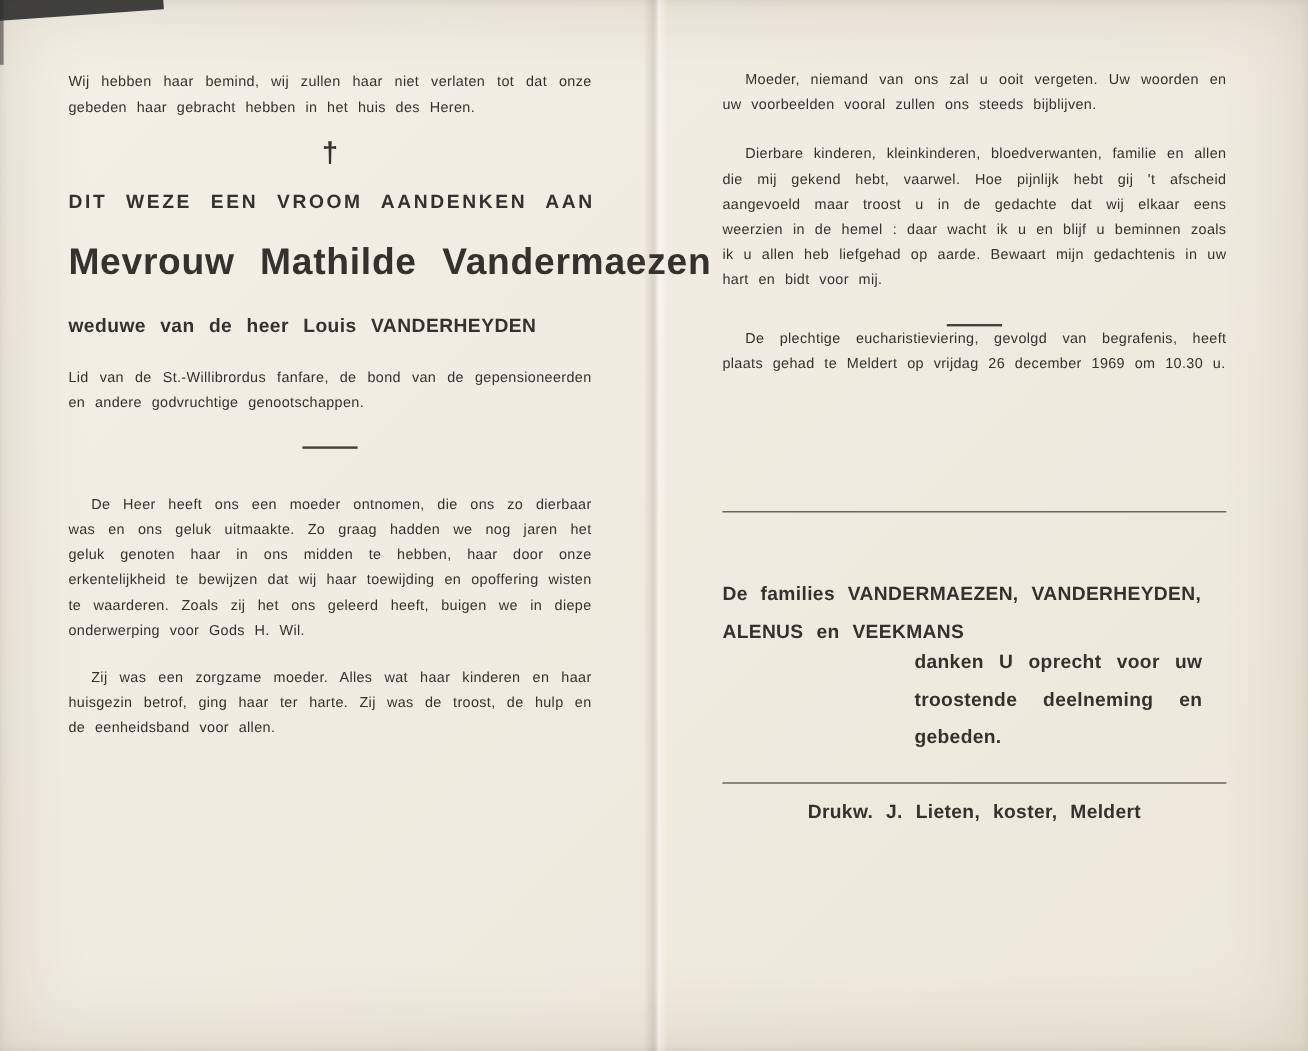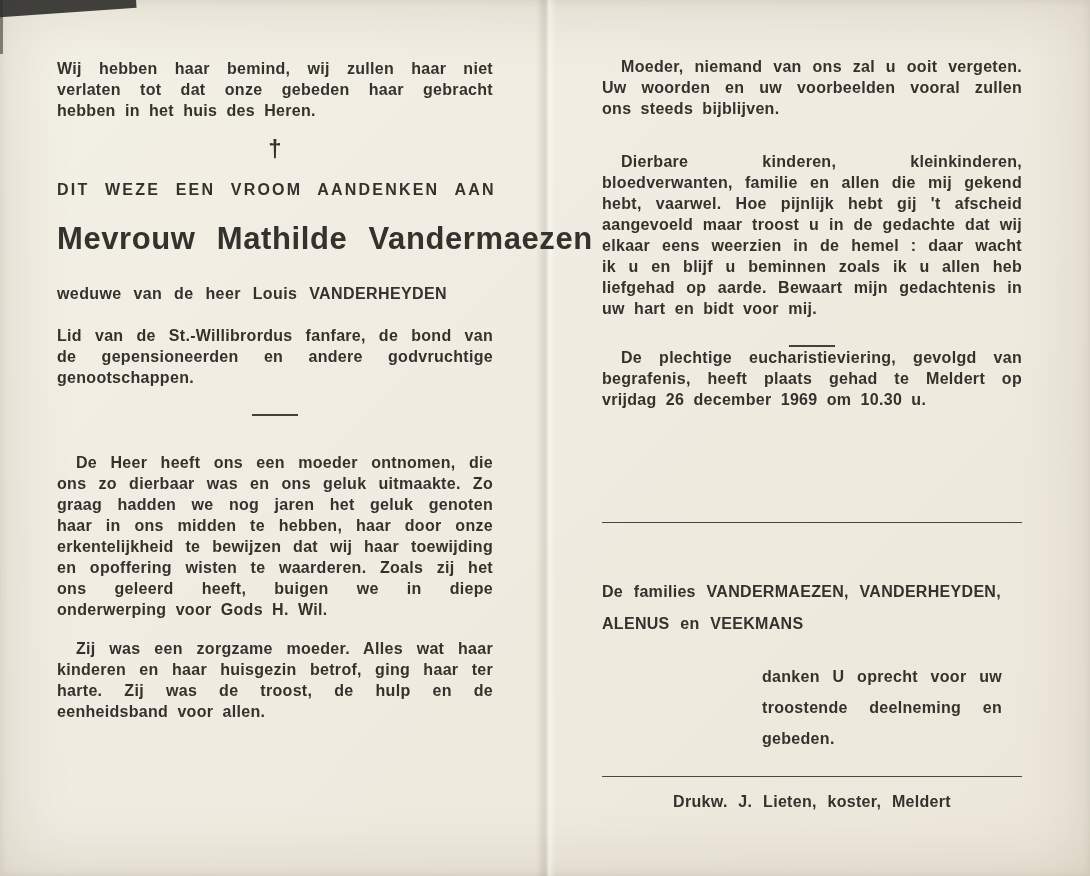--- a/index.html
+++ b/index.html
@@ -25,22 +25,22 @@
   
   .fold {
     position: absolute; top: 0; left: 536px; width: 20px; height: 100%;
     background: linear-gradient(90deg, rgba(0,0,0,0) 0%, rgba(110,98,76,0.16) 40%, rgba(70,60,45,0.10) 50%, rgba(255,255,252,0.45) 66%, rgba(0,0,0,0) 100%);
   }
   .page { position: absolute; top: 0; height: 100%; }
   .page.left  { left: 0;     width: 545px; padding: 58px 52px 30px 57px; }
   .page.right { left: 545px; width: 545px; padding: 56px 68px 22px 57px; }
 
   p.body {
-    font-size: 16px;
-    font-weight: 700;
+    font-size: 12px;
+    font-weight: 400;
     line-height: 21px;
     letter-spacing: 0.3px;
     word-spacing: 4.5px;
     text-align: justify;
   }
   p.indent { text-indent: 19px; }
 
   .cross {
     margin-top: 14px;
     height: 28px;
@@ -76,41 +76,40 @@
   .life-dates { margin-top: 16px; }
 
   .divider-small {
     width: 46px; height: 0;
     border-top: 2px solid #43413c;
     margin: 26px auto 0 auto;
   }
   .tribute-1 { margin-top: 36px; }
   .tribute-2 { margin-top: 18px; }
 
-  .farewell-2 { margin-top: 32px; }
+  .farewell-2 { margin-top: 20px; }
   .funeral    { }
   .divider-long {
     width: 100%; height: 0;
     border-top: 1.6px solid #4a4741;
   }
   .divider-long.first  { margin-top: 112px; }
   .divider-long.second { margin-top: 22px; }
   .families-line-1 {
     margin-top: 60px;
     font-size: 16px; font-weight: 700;
     letter-spacing: 0.3px; word-spacing: 6px;
     white-space: nowrap;
   }
   .families-line-2 {
     margin-top: 14px;
     font-size: 16px; font-weight: 700;
     letter-spacing: 0.3px; word-spacing: 6px;
   }
   .thanks {
-    margin-top: 28px;
     margin-left: 160px;
     width: 240px;
     font-size: 16px; font-weight: 700;
     line-height: 31px;
     letter-spacing: 0.3px; word-spacing: 5px;
     text-align: justify;
   }
   .printer {
     margin-top: 16px;
     text-align: center;

